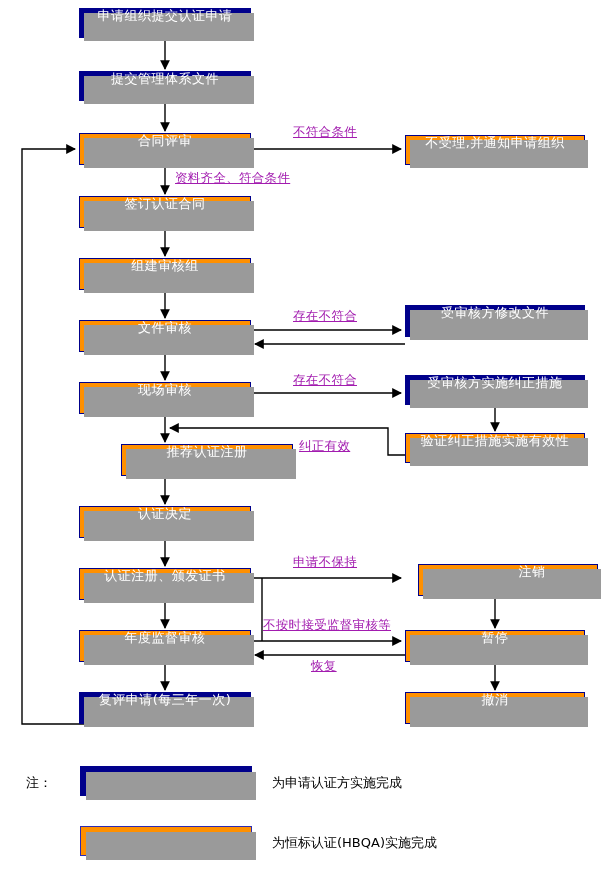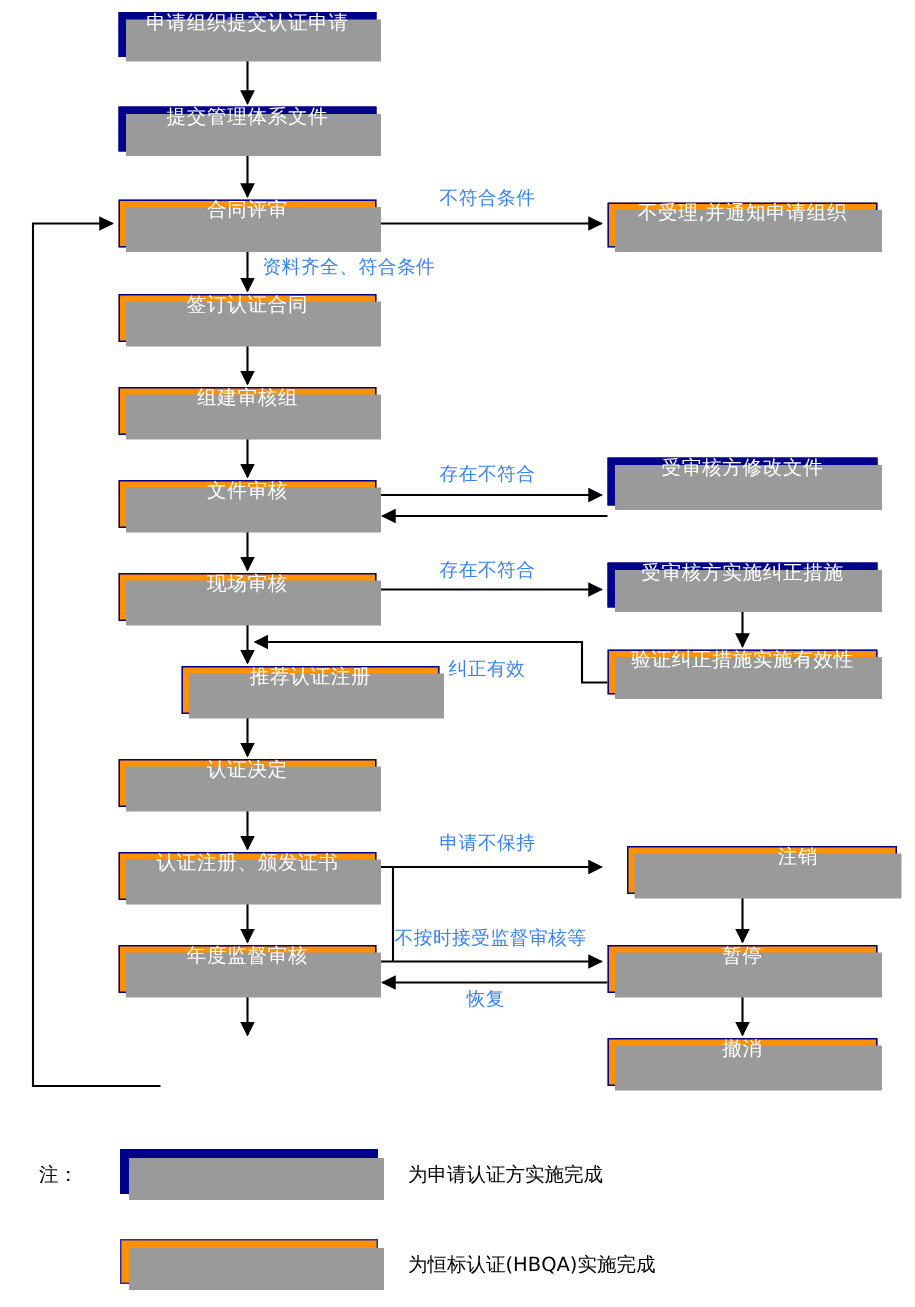--- a/index.html
+++ b/index.html
@@ -52,24 +52,25 @@
     background: #00008b;
     border: 1px solid #00008b;
   }
   .node.orange {
     background: #ff9000;
     border: 1px solid #00008b;
   }
   .edge-label {
     position: absolute;
     font-size: 12.5px;
-    color: #3b82f6;
+    color: #a21caf;
     white-space: nowrap;
     letter-spacing: 0.3px;
     z-index: 4;
+    text-decoration: underline;
   }
   .legend-label {
     position: absolute;
     font-size: 13px;
     color: #000000;
     white-space: nowrap;
     z-index: 4;
   }
   .legend-swatch {
     position: absolute;
@@ -230,20 +231,24 @@
   <div class="node orange" style="left:79px; top:630px; width:172px; height:32px;">
     <span class="shadow"></span>
     <span>年度监督审核</span>
   </div>
 
   <div class="node orange" style="left:405px; top:630px; width:180px; height:32px;">
     <span class="shadow"></span>
     <span>暂停</span>
   </div>
 
+  <div class="node blue" style="left:79px; top:692px; width:172px; height:32px;">
+    <span class="shadow"></span>
+    <span>复评申请(每三年一次)</span>
+  </div>
 
   <div class="node orange" style="left:405px; top:692px; width:180px; height:32px;">
     <span class="shadow"></span>
     <span>撤消</span>
   </div>
 
   <div class="edge-label" style="left:293px; top:124px;">不符合条件</div>
   <div class="edge-label" style="left:175px; top:170px;">资料齐全、符合条件</div>
   <div class="edge-label" style="left:293px; top:308px;">存在不符合</div>
   <div class="edge-label" style="left:293px; top:372px;">存在不符合</div>

